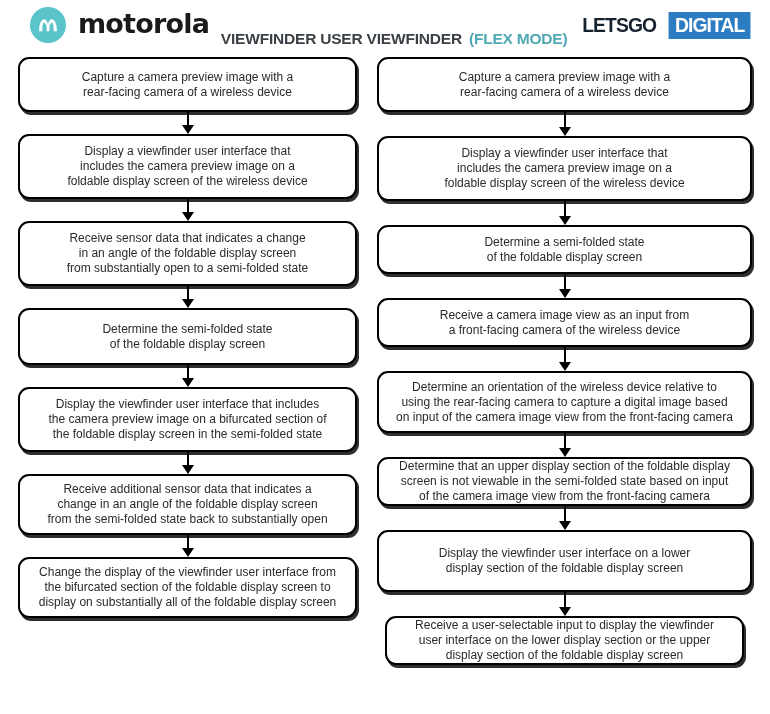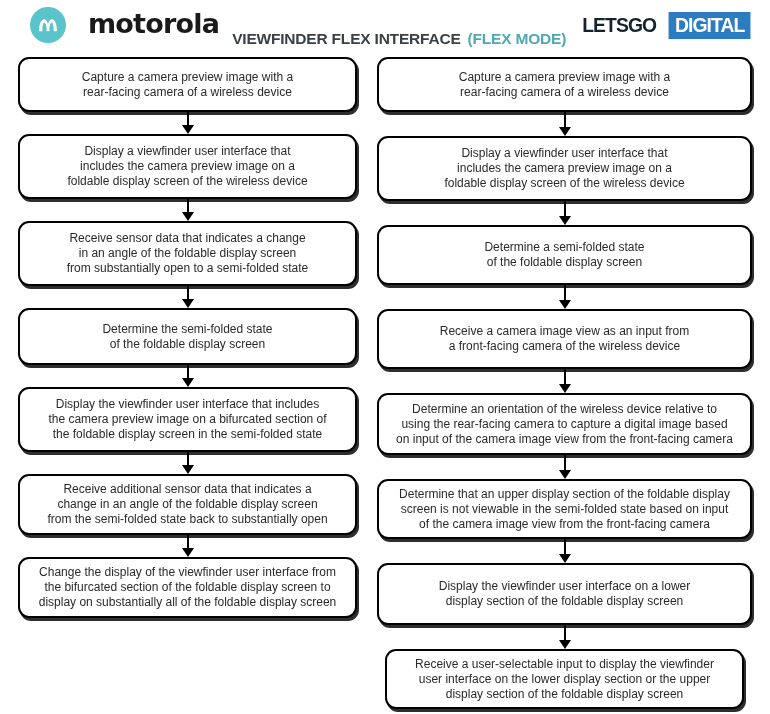--- a/index.html
+++ b/index.html
@@ -18,21 +18,21 @@
     position: relative;
     height: 50px;
     display: flex;
     align-items: center;
     justify-content: space-between;
     padding: 0 16px 0 30px;
   }
   .moto {
     display: flex;
     align-items: center;
-    gap: 22px;
+    gap: 12px;
     text-align: center;
   }
   .moto-circle {
     width: 36px;
     height: 36px;
     border-radius: 50%;
     background: var(--moto-circle, #5BC3CA);
     display: flex;
     align-items: center;
     justify-content: center;
@@ -105,21 +105,21 @@
     padding: 0 3px;
   }
   .ftext {
     white-space: pre-line;
     text-align: center;
     font-size: 12px;
     line-height: 15px;
     color: var(--step-text, #2A2A2A);
   }
   .h55 { height: 55px; } .h57 { height: 57px; } .h58 { height: 62px; }
-  .h60 { height: 60px; } .h61 { height: 61px; } .h62 { height: 62px; }
+  .h60 { height: 49px; } .h61 { height: 61px; } .h62 { height: 62px; }
   .h65 { height: 65px; }
 
   .connector {
     display: flex;
     flex-direction: column;
     align-items: center;
     flex: none;
   }
   .col-left  .connector { height: 22px; }
   .col-right .connector { height: 24px; }
@@ -142,21 +142,21 @@
     <div class="moto">
       <span class="moto-circle">
         <svg viewBox="0 0 24 24" aria-hidden="true">
           <path fill="#ffffff" d="M4.9 17 L4.9 15.8 C4.9 10.9 6.7 7.3 9 7.3 C10.6 7.3 11.5 9.4 12 11.3 C12.5 9.4 13.4 7.3 15 7.3 C17.3 7.3 19.1 10.9 19.1 15.8 L19.1 17 L16.5 17 L16.5 15.8 C16.5 12.2 15.9 9.9 15 9.9 C14.1 9.9 13.3 12.4 13.1 14.7 L13.1 17 L10.9 17 L10.9 14.7 C10.7 12.4 9.9 9.9 9 9.9 C8.1 9.9 7.5 12.2 7.5 15.8 L7.5 17 Z"></path>
         </svg>
       </span>
       <span class="moto-word">motorola</span>
     </div>
 
     <div class="title">
-      <span class="title-main">VIEWFINDER FLEX INTERFACE</span>
+      <span class="title-main">VIEWFINDER USER VIEWFINDER</span>
       <span class="title-suffix">(FLEX MODE)</span>
     </div>
 
     <div class="lgd">
       <span class="lgd-letsgo">LETSGO</span>
       <span class="lgd-digital">DIGITAL</span>
     </div>
   </div>
 
   <div class="flow">

